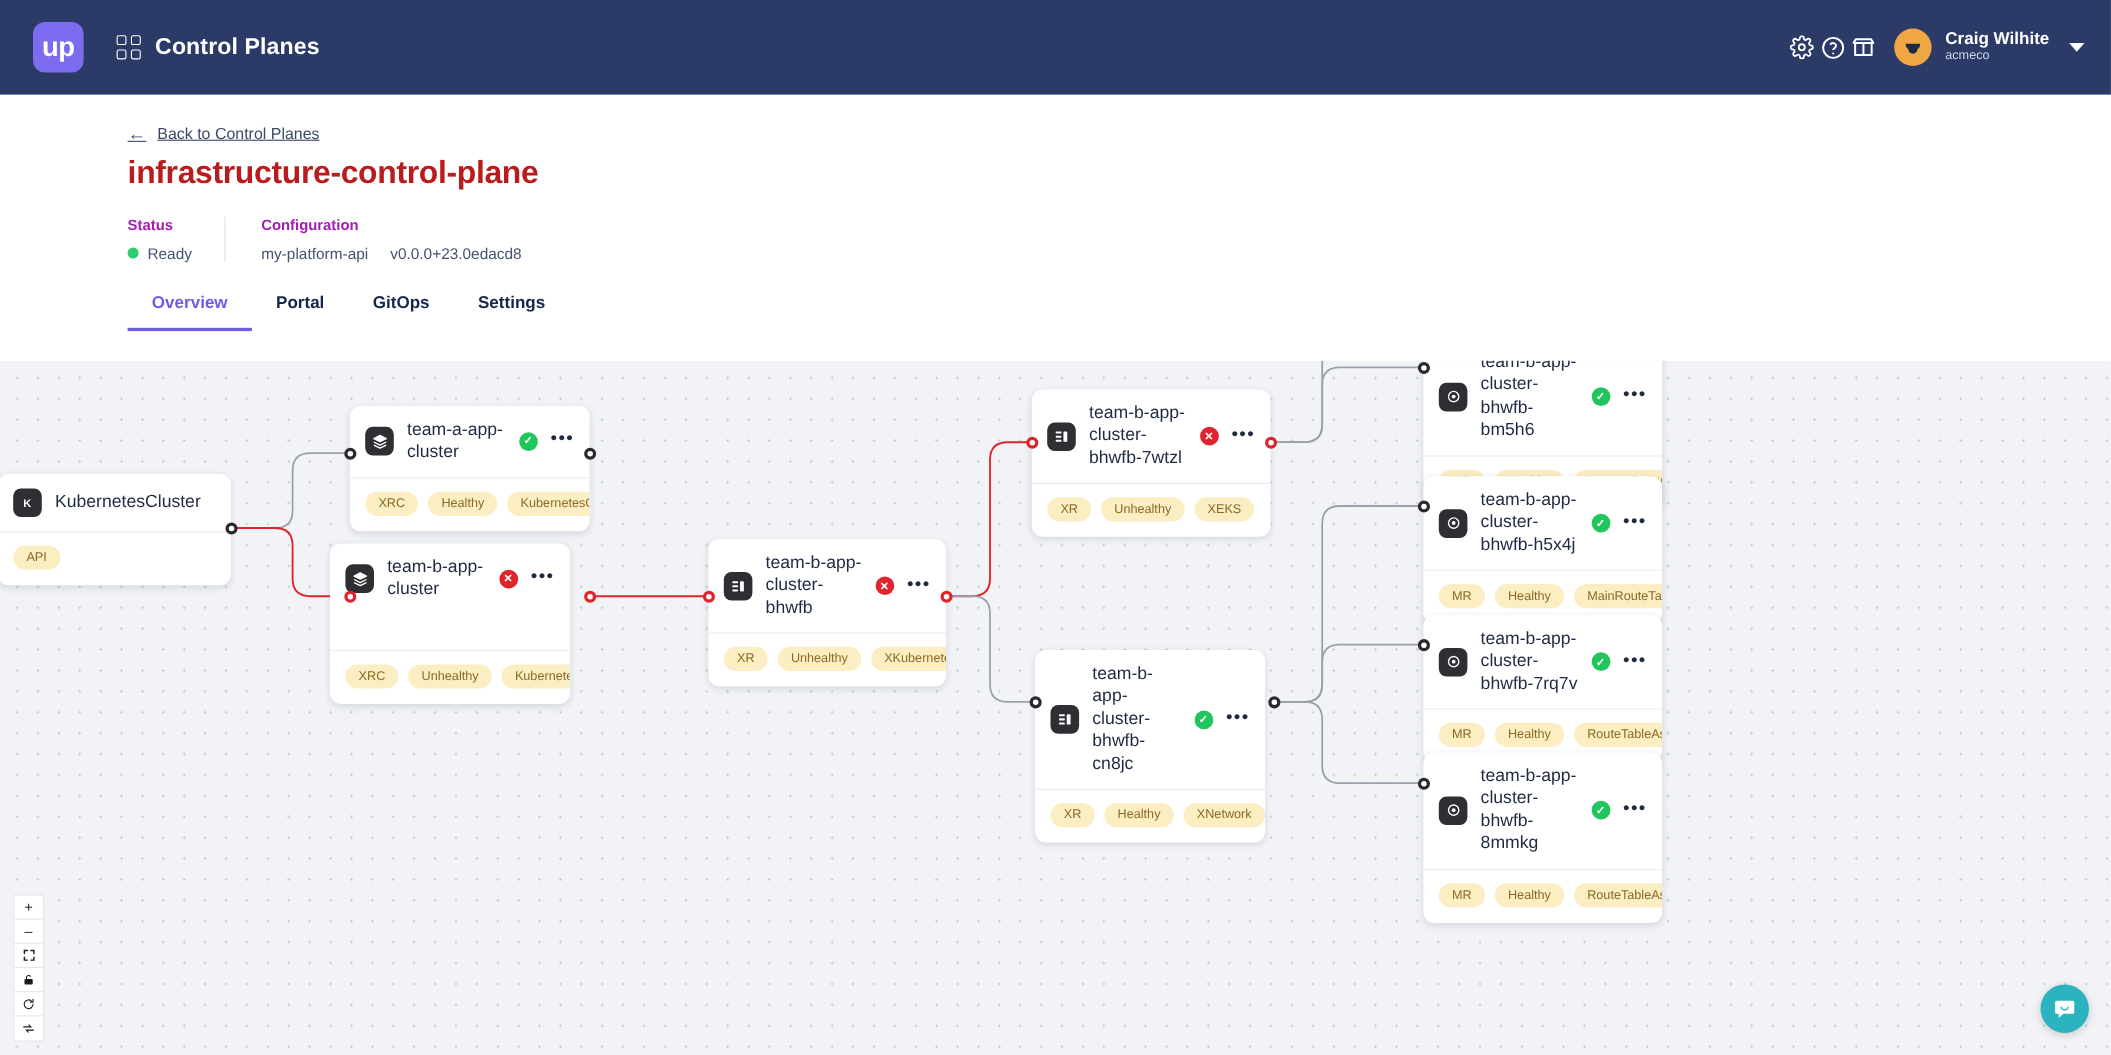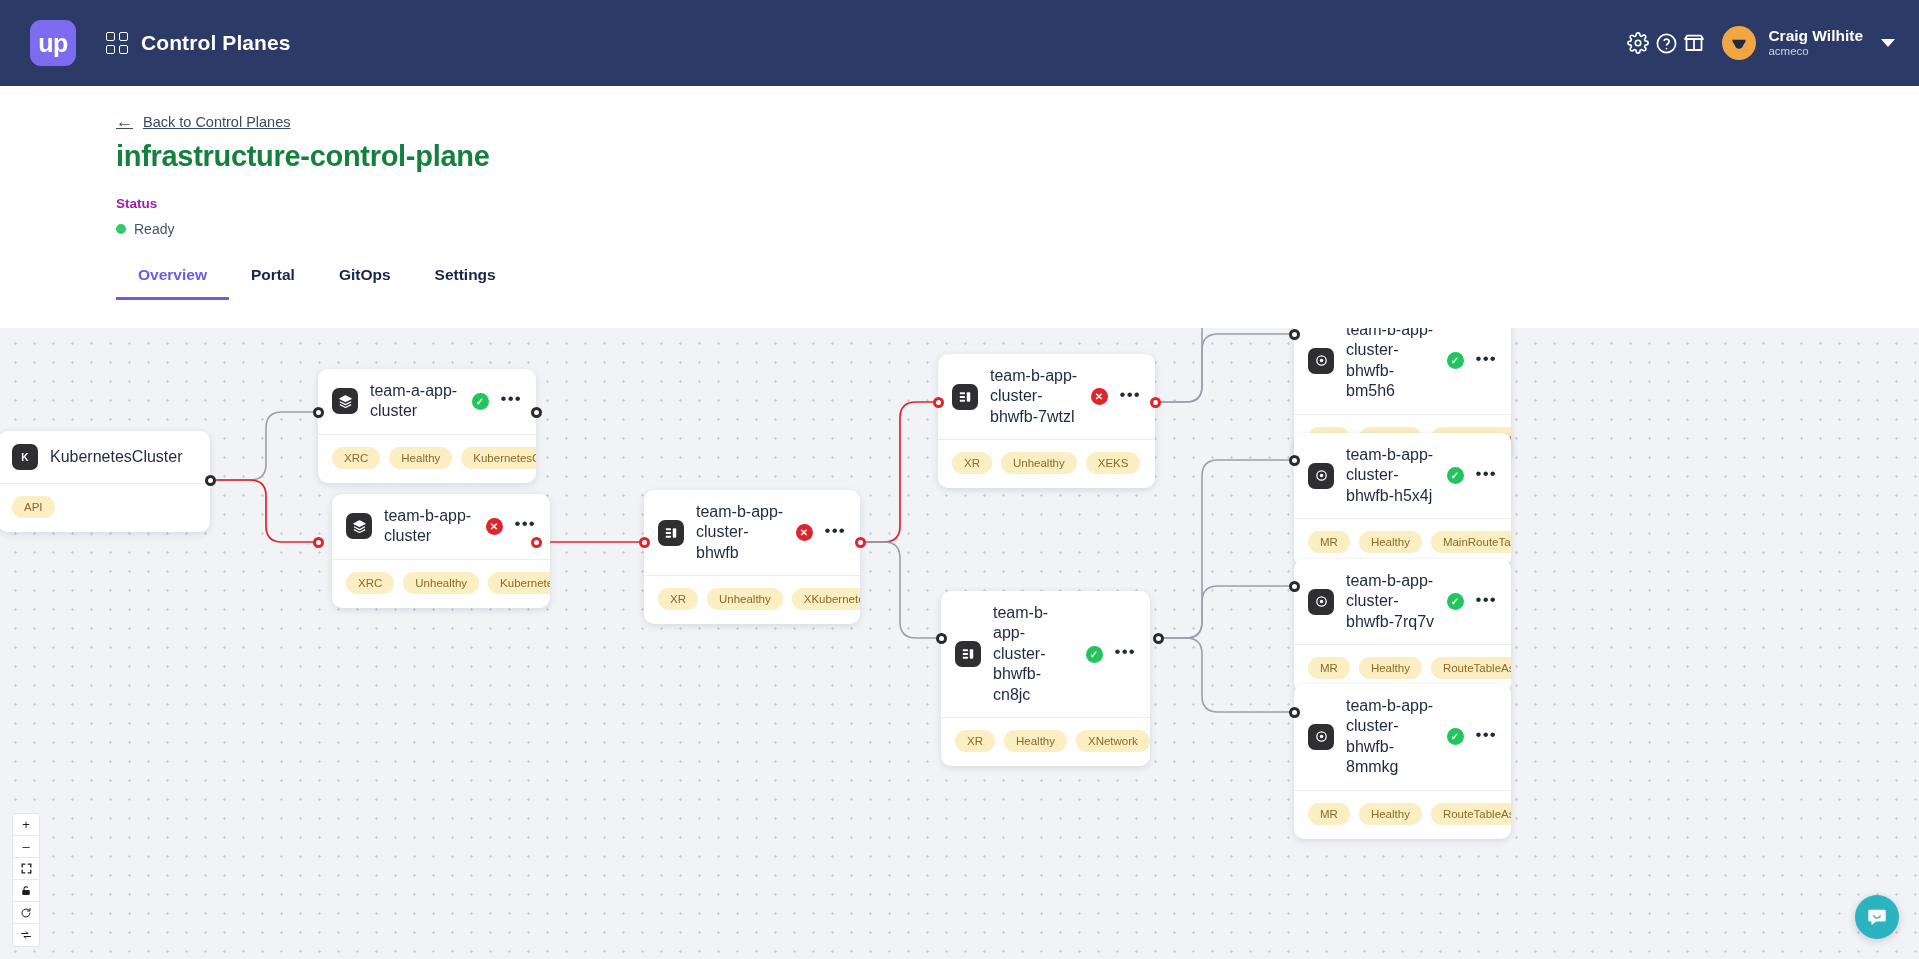--- a/index.html
+++ b/index.html
@@ -88,21 +88,21 @@
     position: relative; z-index: 40;
   }
   .back-link {
     display: inline-flex; align-items: center; gap: 10px;
     color: #3b4a63; font-size: 14.5px;
   }
   .back-arrow { font-size: 17px; line-height: 1; }
   .page-title {
     margin-top: 9px;
     font-size: 29px; font-weight: 700;
-    color: #15803d; letter-spacing: -0.3px;
+    color: #b91c1c; letter-spacing: -0.3px;
   }
   .meta-row {
     display: flex; align-items: flex-start;
     margin-top: 23px;
   }
   .meta-col { padding-right: 30px; }
   .meta-col.sep { border-left: 1px solid #dde1e8; padding-left: 32px; }
   .meta-label { font-size: 13.5px; font-weight: 700; color: #a21caf; }
   .meta-value {
     margin-top: 10px;
@@ -188,21 +188,21 @@
     font-size: 11.5px;
     border-radius: 11px;
     padding: 5px 12px;
     white-space: nowrap;
     flex: none;
   }
 
   
   #n-kube    { left: -2px;  top: 103px;  width: 212px; }
   #n-teama   { left: 318px; top: 41px;   width: 218px; }
-  #n-teamb   { left: 332px; top: 166px;  width: 218px; }
+  #n-teamb   { left: 300px; top: 166px;  width: 218px; gap: 32px; }
   #n-bhwfb   { left: 644px; top: 162px;  width: 216px; }
   #n-7wtzl   { left: 938px; top: 26px;   width: 217px; }
   #n-cn8jc   { left: 941px; top: 263px;  width: 209px; }
   #n-bm5h6   { left: 1294px; top: -20px; width: 217px; }
   #n-h5x4j   { left: 1294px; top: 105px; width: 217px; }
   #n-7rq7v   { left: 1294px; top: 231px; width: 217px; }
   #n-8mmkg   { left: 1294px; top: 356px; width: 217px; }
 
   .handle {
     position: absolute;
@@ -307,20 +307,27 @@
   <div class="page-title">infrastructure-control-plane</div>
 
   <div class="meta-row">
     <div class="meta-col">
       <div class="meta-label">Status</div>
       <div class="meta-value">
         <span class="dot-ready"></span>
         <span>Ready</span>
       </div>
     </div>
+    <div class="meta-col sep">
+      <div class="meta-label">Configuration</div>
+      <div class="meta-value">
+        <span>my-platform-api</span>
+        <span class="cfg-ver">v0.0.0+23.0edacd8</span>
+      </div>
+    </div>
   </div>
 
   <div class="tabs">
     <div class="tab active">Overview</div>
     <div class="tab">Portal</div>
     <div class="tab">GitOps</div>
     <div class="tab">Settings</div>
   </div>
 </div>
 

